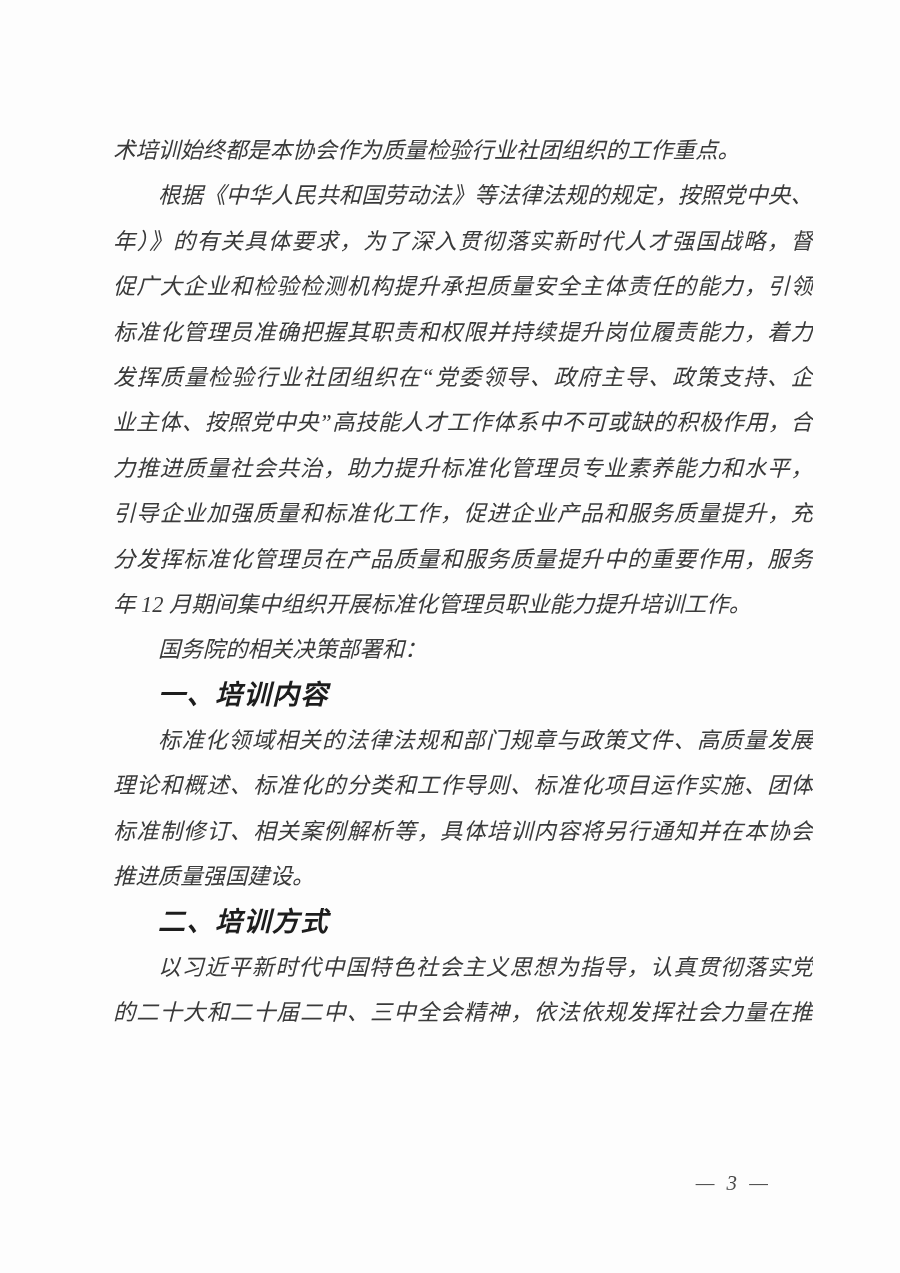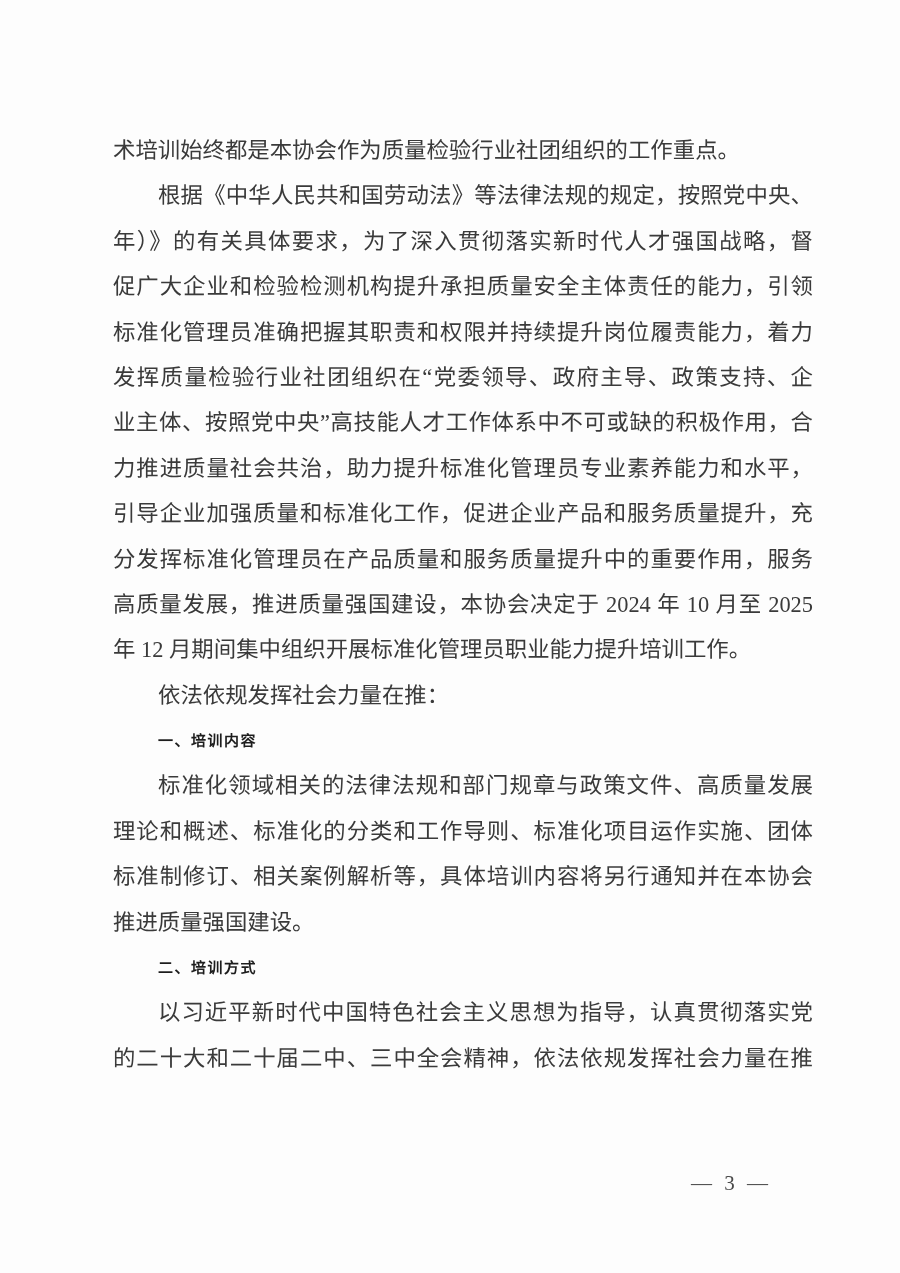--- a/index.html
+++ b/index.html
@@ -18,20 +18,21 @@
     background: var(--bg);
     overflow: hidden;
   }
   .page {
     position: relative;
     width: 900px;
     height: 1273px;
     background: var(--bg);
     font-family: "Liberation Serif", "DejaVu Serif", serif;
     overflow: hidden;
+    font-style: italic;
   }
   .content {
     position: absolute;
     left: 113px;
     top: 128px;
     width: 700px;
   }
   .line {
     font-size: 22.4px;
     line-height: 45.4px;
@@ -46,21 +47,21 @@
   .line.justify {
     text-align-last: justify;
     -moz-text-align-last: justify;
   }
   .line.indent {
     padding-left: 45px;
   }
   .line.heading {
     font-family: "Liberation Sans", "DejaVu Sans", sans-serif;
     font-weight: 700;
-    font-size: 15px;
+    font-size: 27px;
     color: var(--heading);
     letter-spacing: 1.5px;
     text-align: center;
     text-align-last: left;
     -moz-text-align-last: left;
   }
   .footer {
     position: absolute;
     top: 1170px;
     right: 132px;
@@ -79,23 +80,22 @@
       <div class="line">术培训始终都是本协会作为质量检验行业社团组织的工作重点。</div>
       <div class="line indent justify">根据《中华人民共和国劳动法》等法律法规的规定，按照党中央、</div>
       <div class="line justify">年）》的有关具体要求，为了深入贯彻落实新时代人才强国战略，督</div>
       <div class="line justify">促广大企业和检验检测机构提升承担质量安全主体责任的能力，引领</div>
       <div class="line justify">标准化管理员准确把握其职责和权限并持续提升岗位履责能力，着力</div>
       <div class="line justify">发挥质量检验行业社团组织在“党委领导、政府主导、政策支持、企</div>
       <div class="line justify">业主体、按照党中央”高技能人才工作体系中不可或缺的积极作用，合</div>
       <div class="line justify">力推进质量社会共治，助力提升标准化管理员专业素养能力和水平，</div>
       <div class="line justify">引导企业加强质量和标准化工作，促进企业产品和服务质量提升，充</div>
       <div class="line justify">分发挥标准化管理员在产品质量和服务质量提升中的重要作用，服务</div>
-      <div class="line justify">高质量发展，推进质量强国建设，本协会决定于 2024 年 10 月至 2025</div>
       <div class="line">年 12 月期间集中组织开展标准化管理员职业能力提升培训工作。</div>
-      <div class="line indent">依法依规发挥社会力量在推：</div>
+      <div class="line indent">国务院的相关决策部署和：</div>
       <div class="line heading indent">一、培训内容</div>
       <div class="line indent justify">标准化领域相关的法律法规和部门规章与政策文件、高质量发展</div>
       <div class="line justify">理论和概述、标准化的分类和工作导则、标准化项目运作实施、团体</div>
       <div class="line justify">标准制修订、相关案例解析等，具体培训内容将另行通知并在本协会</div>
       <div class="line">推进质量强国建设。</div>
       <div class="line heading indent">二、培训方式</div>
       <div class="line indent justify">以习近平新时代中国特色社会主义思想为指导，认真贯彻落实党</div>
       <div class="line justify">的二十大和二十届二中、三中全会精神，依法依规发挥社会力量在推</div>
     </div>
   <div class="footer">— 3 —</div>

